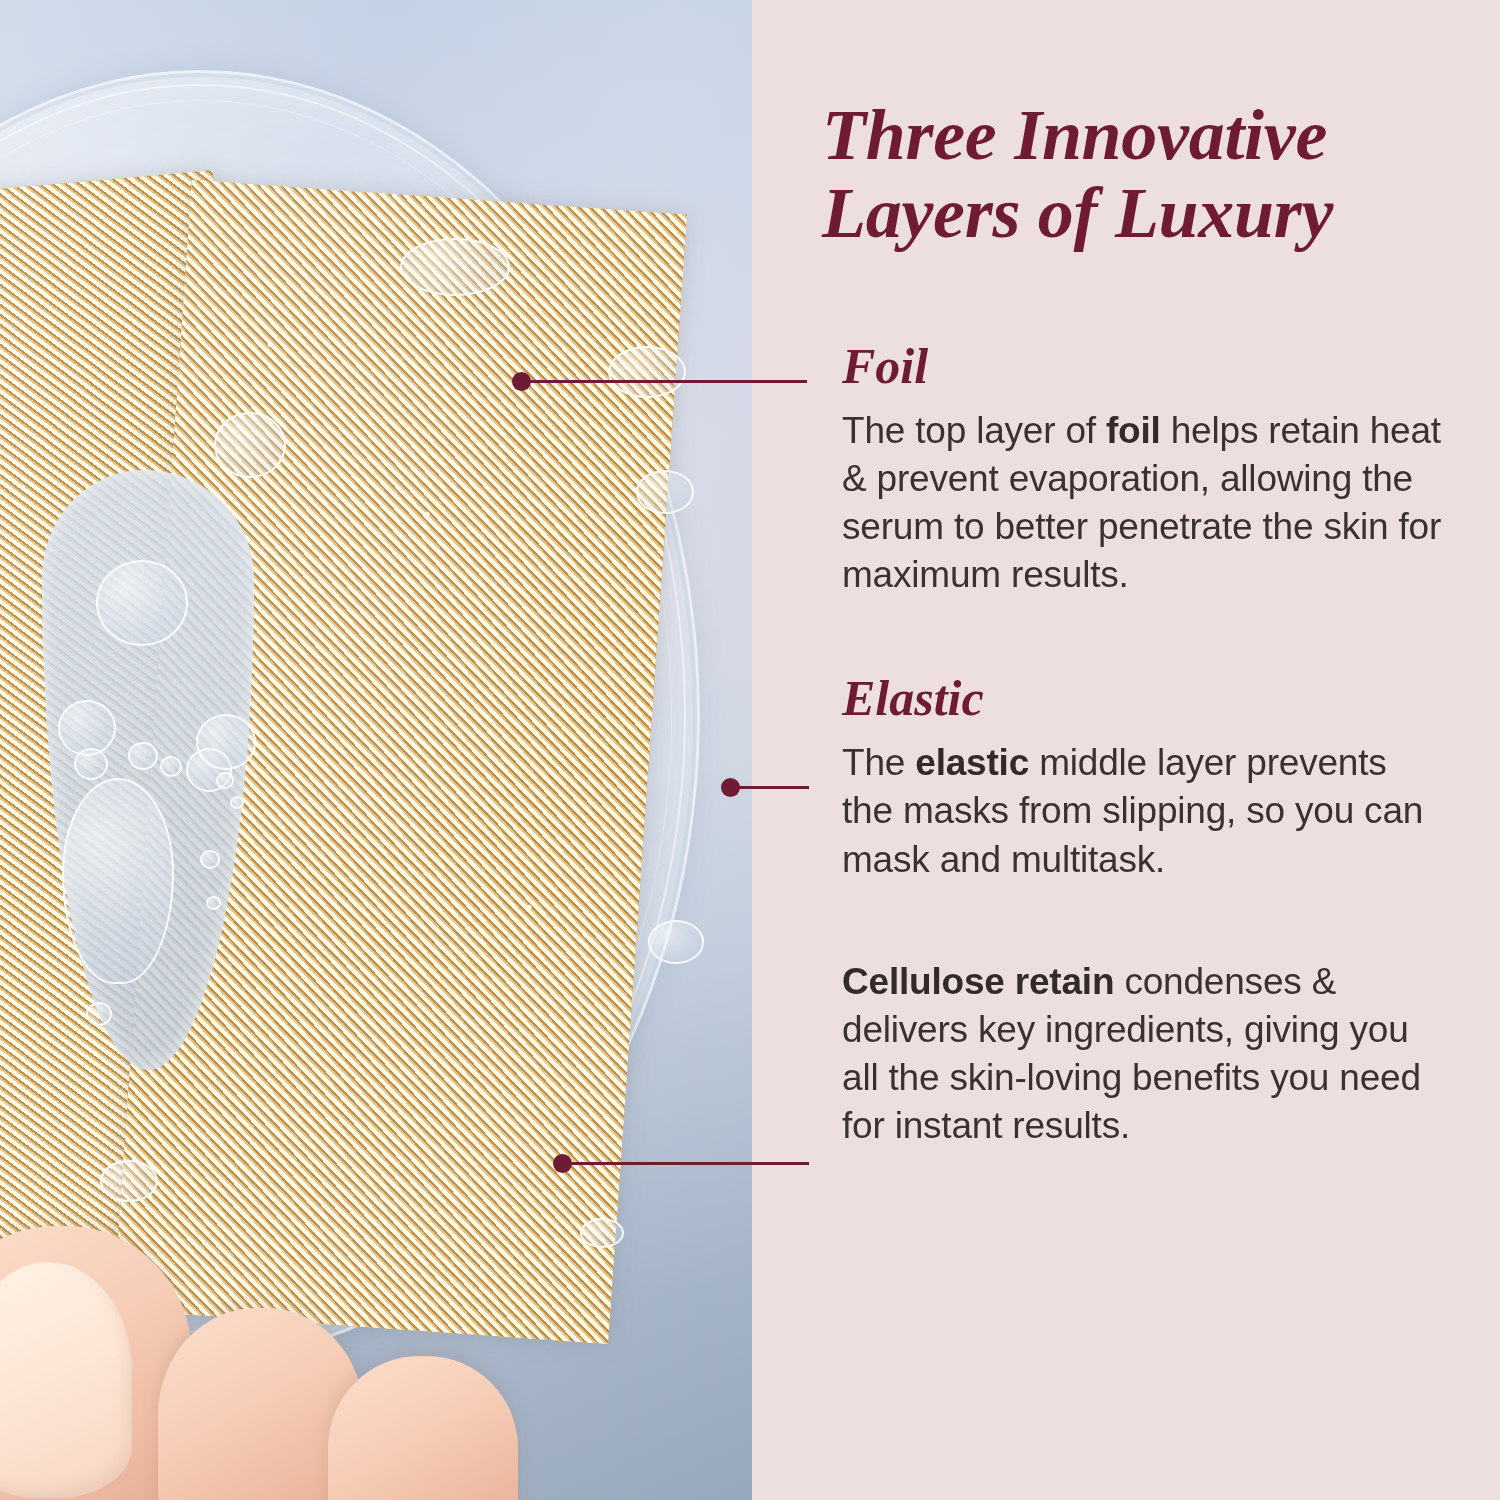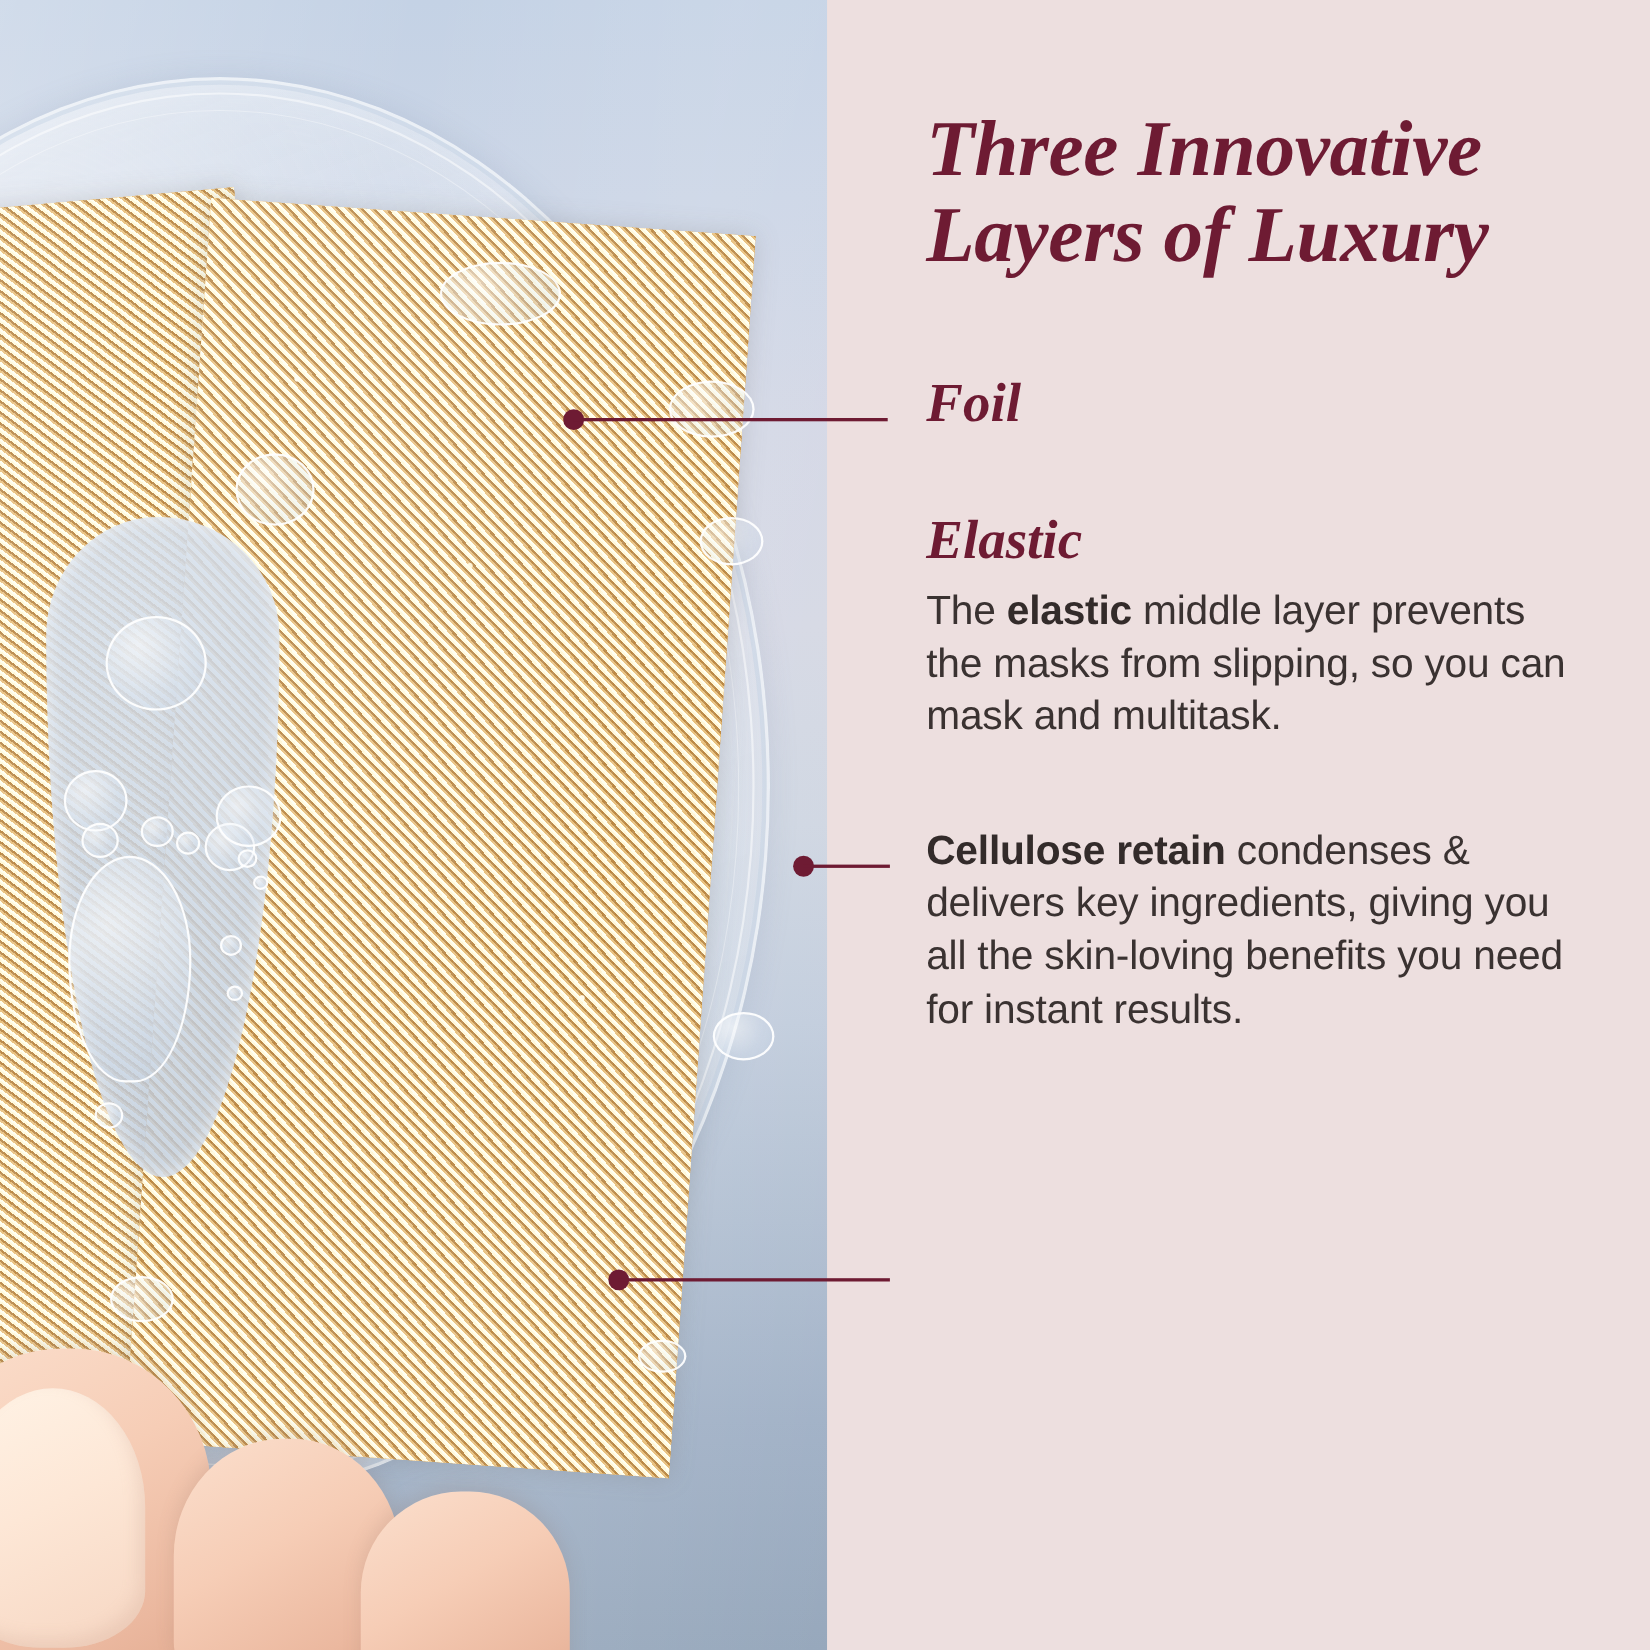--- a/index.html
+++ b/index.html
@@ -160,34 +160,34 @@
   .connector .line{
     position:absolute; left:9px; top:-1px;
     height:3px; background:#6E1B33;
   }
 
   
   .text-panel{
     position:relative;
     width:748px; height:1500px;
     background:#EDDFDF;
-    padding:96px 56px 0 90px;
+    padding:96px 56px 0 70px;
   }
   .headline{
     color:#6E1B33;
     font-family:"Liberation Serif", serif;
     font-style:italic;
     font-weight:700;
     font-size:72px;
     line-height:1.09;
     letter-spacing:-.3px;
     margin-bottom:0;
   }
 
-  .layer{ margin-top:0; }
+  .layer{ margin-top:0;margin-left:20px; }
   .layer-foil{ margin-top:88px; }
   .layer-elastic{ margin-top:74px; }
   .layer-cellulose{ margin-top:74px; }
 
   .layer-title{
     color:#6E1B33;
     font-family:"Liberation Serif", serif;
     font-style:italic;
     font-weight:700;
     font-size:50px;
@@ -264,20 +264,21 @@
     <span class="dot"></span>
     <span class="line" style="width:247px;"></span>
   </div>
 
   <div class="text-panel">
 
     <h1 class="headline">Three Innovative Layers of Luxury</h1>
 
     <div class="layer layer-foil">
       <div class="layer-title">Foil</div>
+      <p class="layer-body">The top layer of <b>foil</b> helps retain heat &amp; prevent evaporation, allowing the serum to better penetrate the skin for maximum results.</p>
     </div>
 
     <div class="layer layer-elastic">
       <div class="layer-title">Elastic</div>
       <p class="layer-body">The <b>elastic</b> middle layer prevents the masks from slipping, so you can mask and multitask.</p>
     </div>
 
     <div class="layer layer-cellulose">
       <p class="layer-body"><b>Cellulose retain</b> condenses &amp; delivers key ingredients, giving you all the skin-loving benefits you need for instant results.</p>
     </div>

